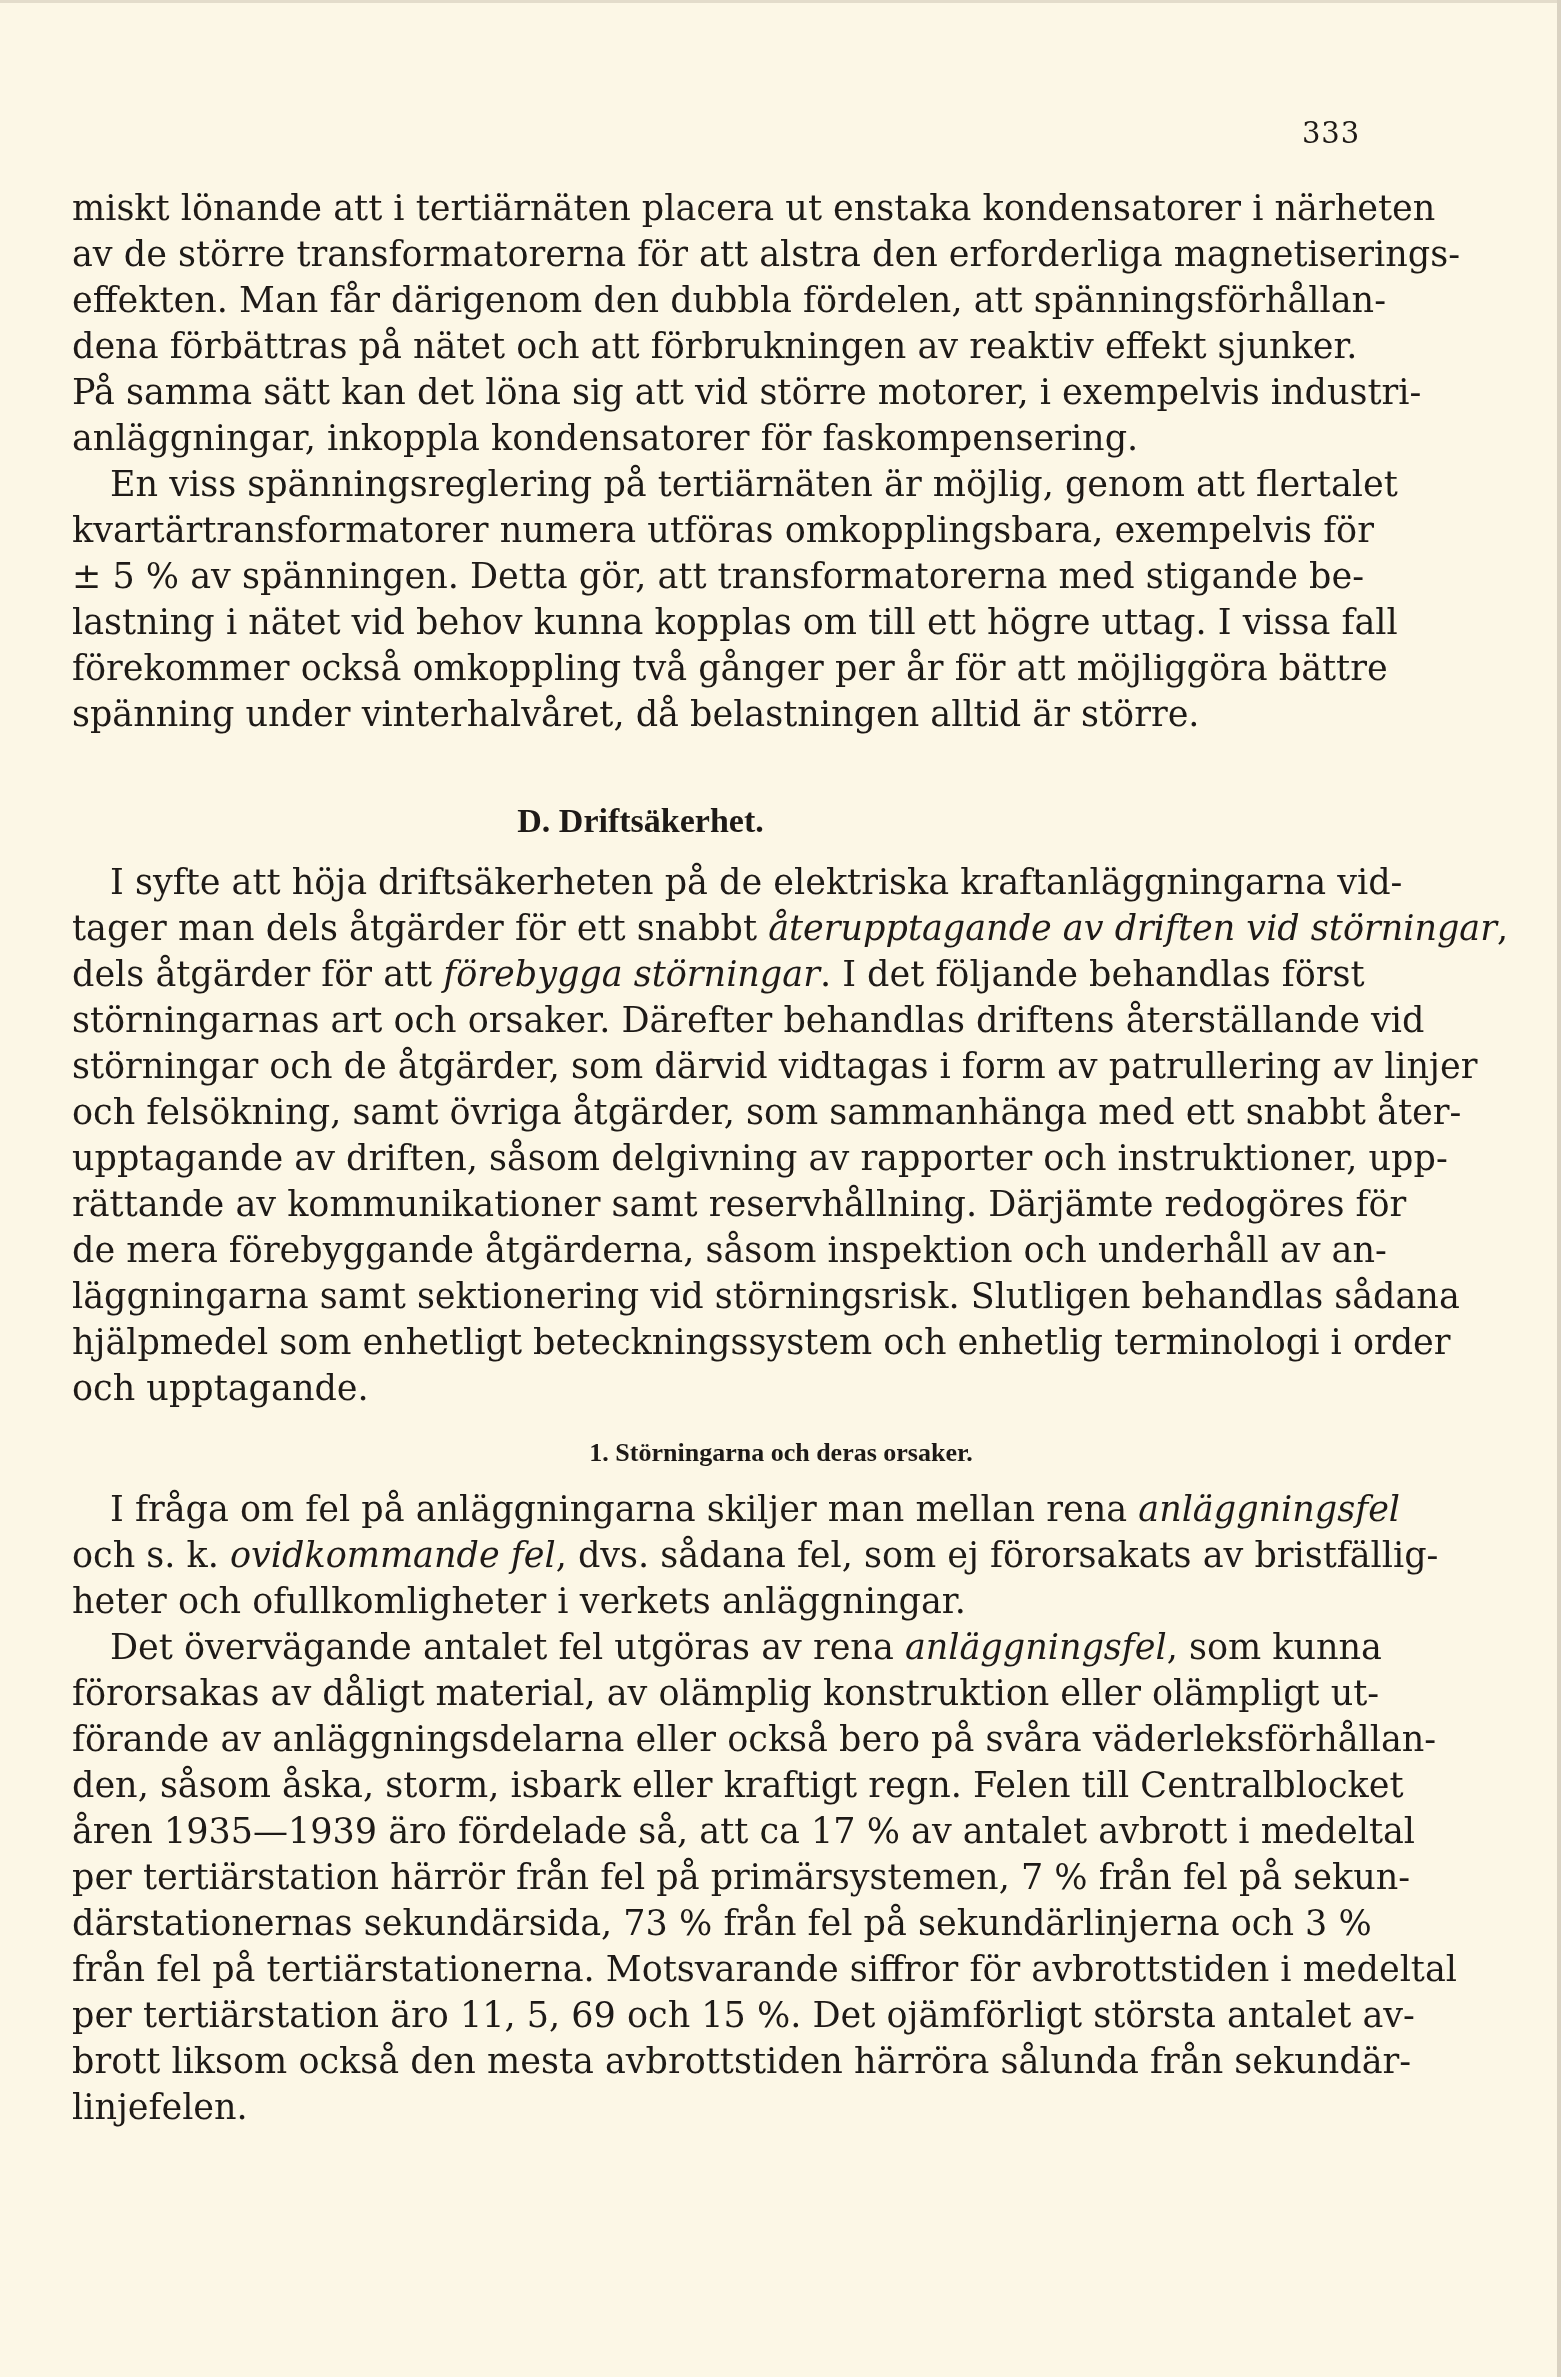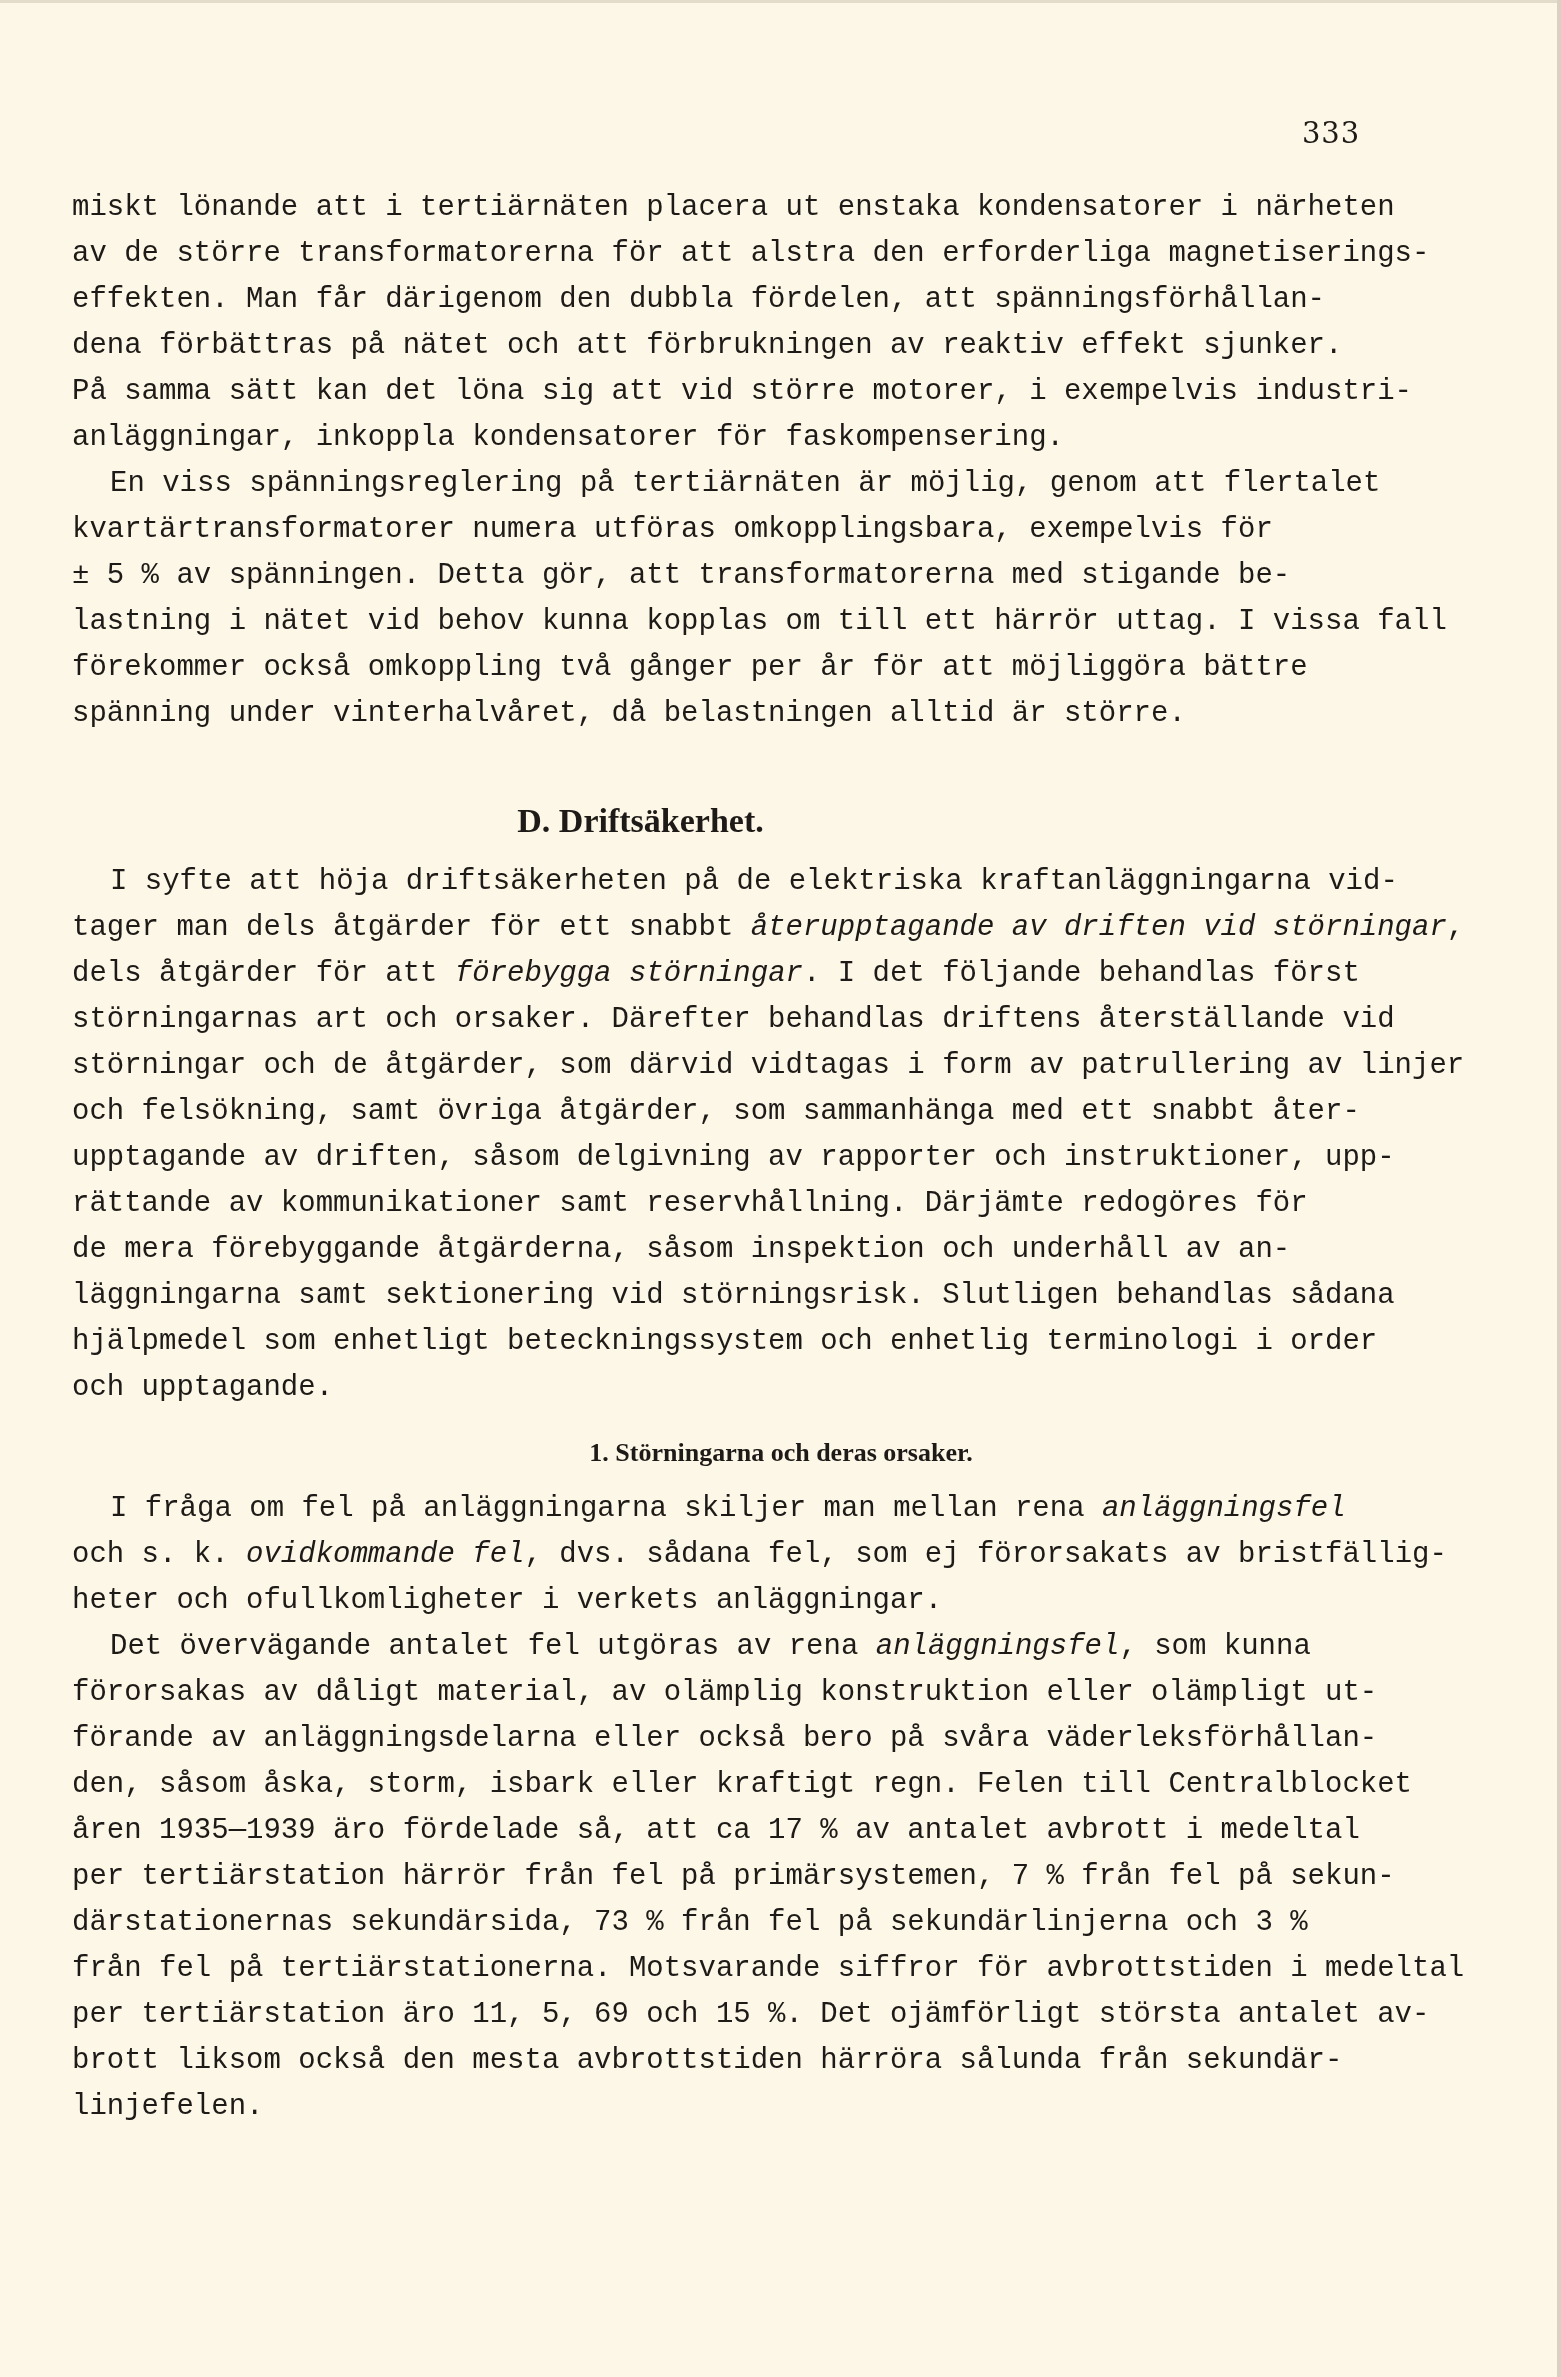--- a/index.html
+++ b/index.html
@@ -14,23 +14,23 @@
     .page-edge-right { position:absolute; right:0; top:0; width:5.2px; height:2377px; background:#d9d2c2; }
     .page-number {
       position: absolute; left: 1302px; top: 116px;
       font-size: 29px; letter-spacing: 0.9px;
     }
     .text-block {
       position: absolute; left: 72px; width: 1290px;
     }
     .line {
       display: block; height: 46px; line-height: 46px;
-      font-size: 29px;
+      font-size: 35px;
       text-align: justify; text-align-last: justify;
-      white-space: nowrap; overflow: visible; font-family: Liberation Mono, monospace;
+      white-space: nowrap; overflow: visible;
     }
     .line.last { text-align-last: left; }
     .line.indent { padding-left: 38px; }
     .line span.seg { white-space: pre; }
     .it { font-style: italic; }
     .heading-d {
       position: absolute; left: 0; width: 1281px; text-align: center;
       font-family: "Liberation Serif", "DejaVu Serif", serif;
       font-weight: bold; font-size: 34px; top: 802px;
     }
@@ -51,21 +51,21 @@
 <div class="text-block" style="top:185px;">
   <span class="line" style="word-spacing: 0px; text-align: left; text-align-last: left;">miskt lönande att i tertiärnäten placera ut enstaka kondensatorer i närheten</span>
   <span class="line" style="word-spacing: 0px; text-align: left; text-align-last: left;">av de större transformatorerna för att alstra den erforderliga magnetiserings-</span>
   <span class="line" style="word-spacing: 0px; text-align: left; text-align-last: left;">effekten. Man får därigenom den dubbla fördelen, att spänningsförhållan-</span>
   <span class="line" style="word-spacing: 0px; text-align: left; text-align-last: left;">dena förbättras på nätet och att förbrukningen av reaktiv effekt sjunker.</span>
   <span class="line" style="word-spacing: 0px; text-align: left; text-align-last: left;">På samma sätt kan det löna sig att vid större motorer, i exempelvis industri-</span>
   <span class="line last">anläggningar, inkoppla kondensatorer för faskompensering.</span>
   <span class="line indent" style="word-spacing: 0px; text-align: left; text-align-last: left;">En viss spänningsreglering på tertiärnäten är möjlig, genom att flertalet</span>
   <span class="line" style="word-spacing: 0px; text-align: center; text-align-last: left;">kvartärtransformatorer numera utföras omkopplingsbara, exempelvis för</span>
   <span class="line" style="word-spacing: 0px; text-align: left; text-align-last: left;">± 5 % av spänningen. Detta gör, att transformatorerna med stigande be-</span>
-  <span class="line" style="word-spacing: 0px; text-align: left; text-align-last: left;">lastning i nätet vid behov kunna kopplas om till ett härrör uttag. I vissa fall</span>
+  <span class="line" style="word-spacing: 0px; text-align: left; text-align-last: left;">lastning i nätet vid behov kunna kopplas om till ett högre uttag. I vissa fall</span>
   <span class="line" style="word-spacing: 0px; text-align: left; text-align-last: left;">förekommer också omkoppling två gånger per år för att möjliggöra bättre</span>
   <span class="line last">spänning under vinterhalvåret, då belastningen alltid är större.</span>
 </div>
 
 <div class="heading-d">D. Driftsäkerhet.</div>
 
 <div class="text-block" id="block-d" style="top:859px;">
     <span class="line indent" style="word-spacing: 0px; text-align: left; text-align-last: left;"><span class="seg">I syfte att höja driftsäkerheten på de elektriska kraftanläggningarna vid-</span></span>
     <span class="line" style="word-spacing: 0px; text-align: left; text-align-last: left;"><span class="seg">tager man dels åtgärder för ett snabbt </span><span class="seg it">återupptagande av driften vid störningar</span><span class="seg">,</span></span>
     <span class="line" style="word-spacing: 0px; text-align: left; text-align-last: left;"><span class="seg">dels åtgärder för att </span><span class="seg it">förebygga störningar</span><span class="seg">. I det följande behandlas först</span></span>

